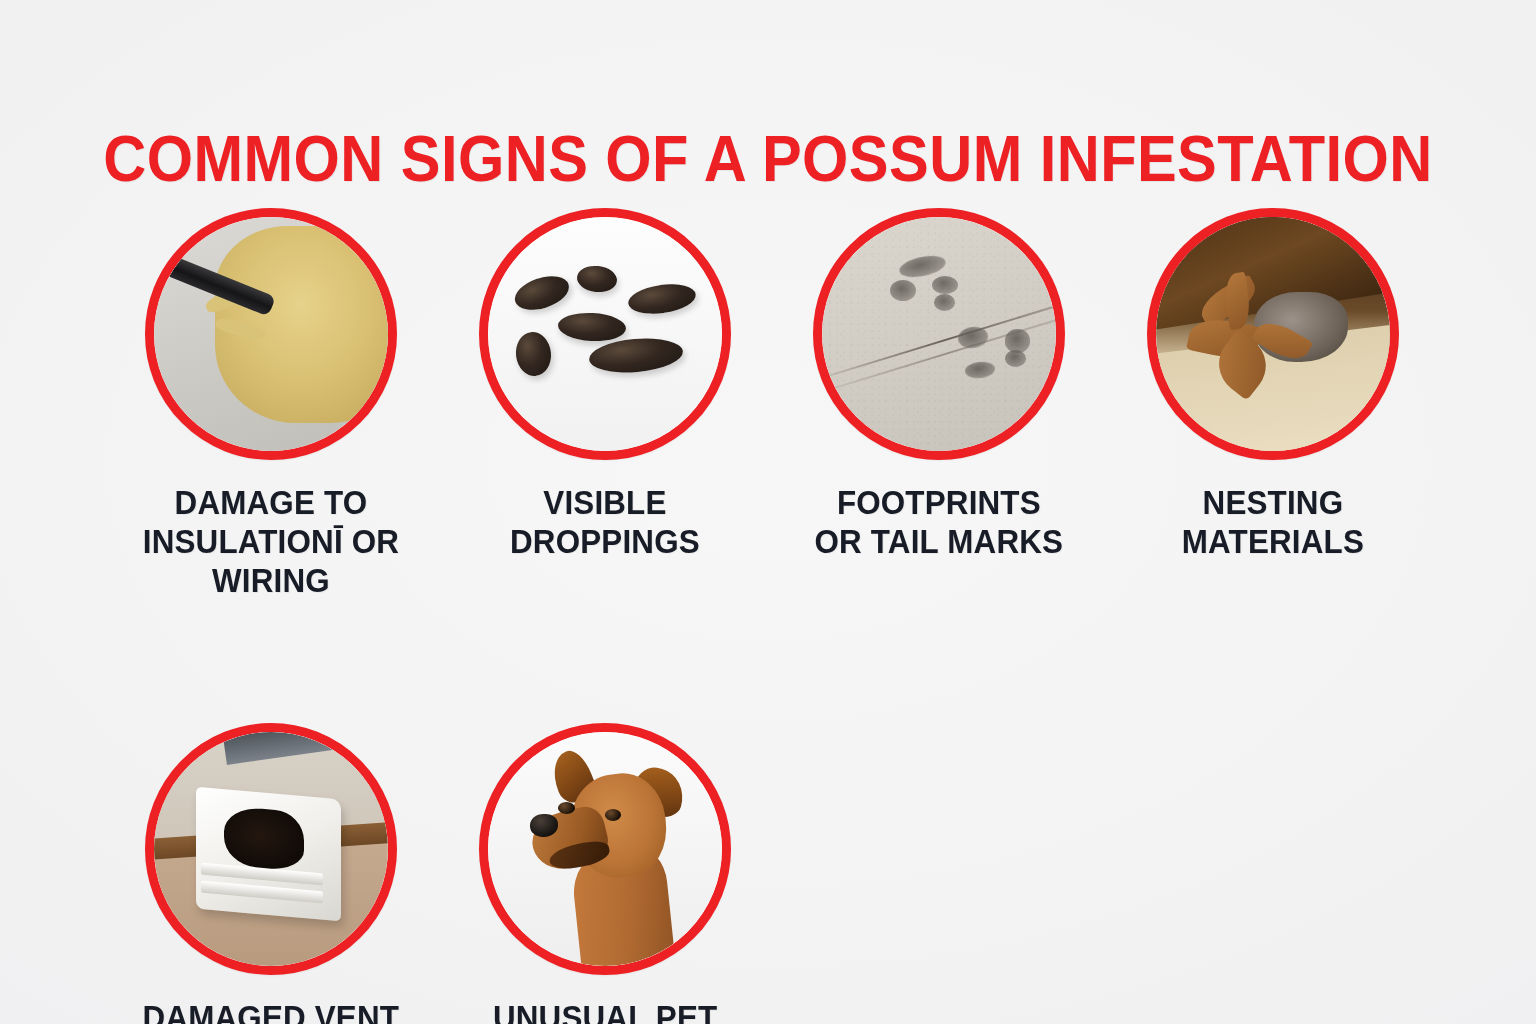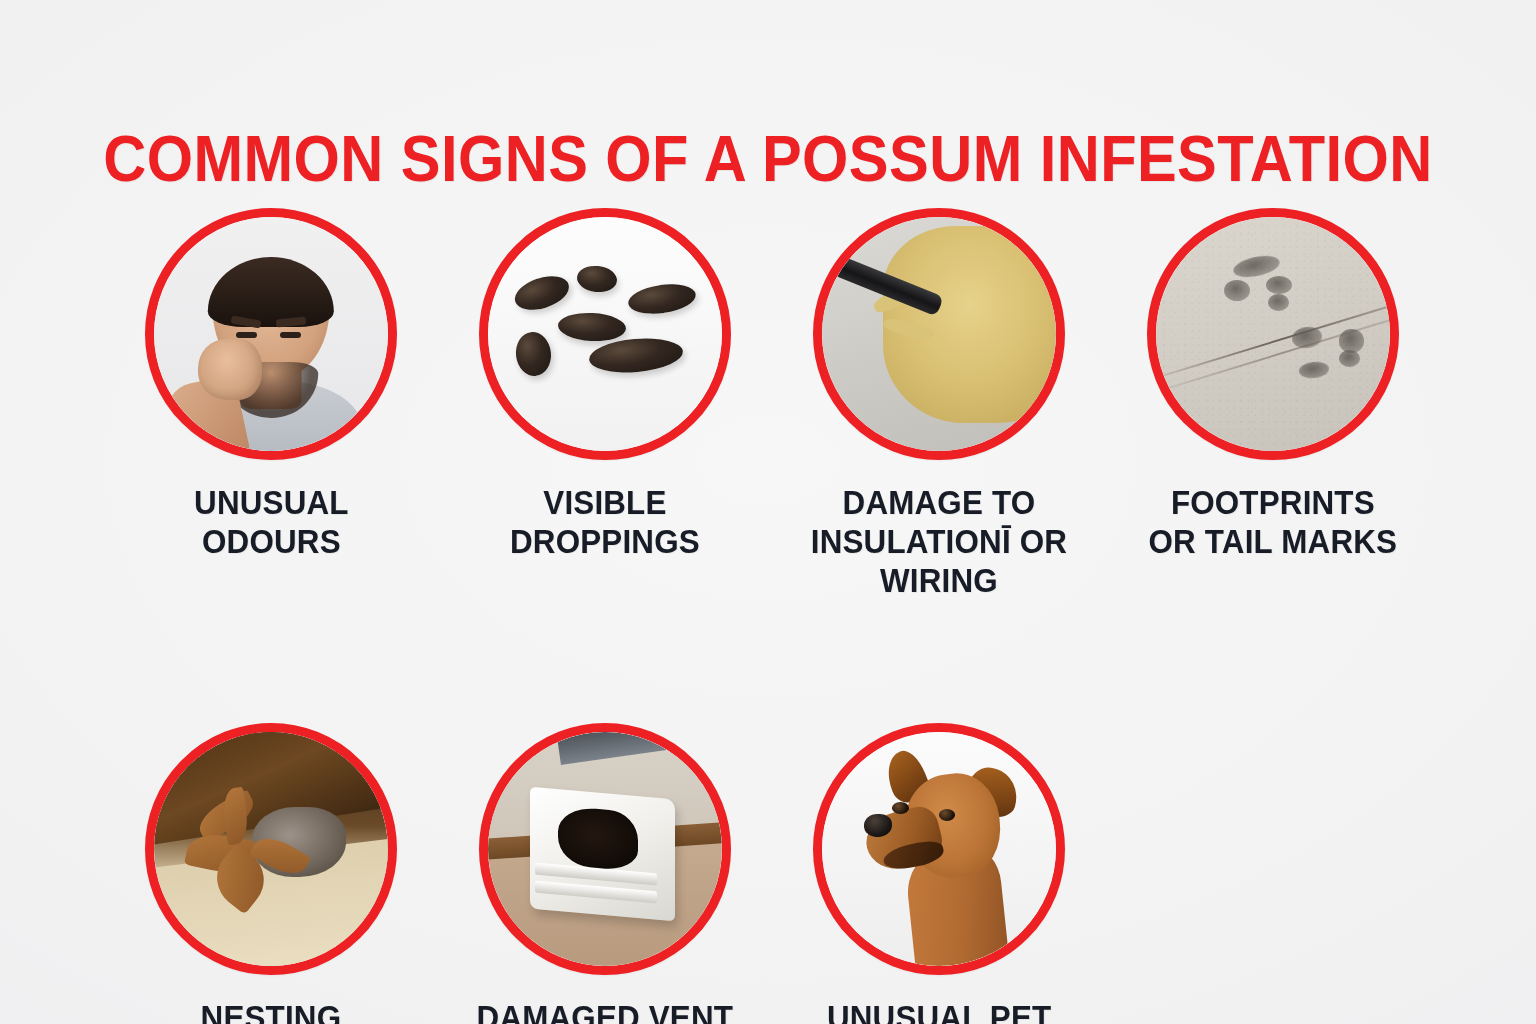--- a/index.html
+++ b/index.html
@@ -371,67 +371,48 @@
 </head>
 <body>
 
 <div class="poster">
 
   <h1 class="title">COMMON SIGNS OF A POSSUM INFESTATION</h1>
 
   <div class="grid">
 
 
-    <div class="cell">
-      <div class="circle-wrap">
-        <div class="photo sc-odour">
-          <div class="shirt"></div>
-          <div class="neck"></div>
-          <div class="face"></div>
-          <div class="beard"></div>
-          <div class="hair"></div>
-          <div class="brow l"></div>
-          <div class="brow r"></div>
-          <div class="eye2 l"></div>
-          <div class="eye2 r"></div>
-          <div class="arm"></div>
-          <div class="hand"></div>
-        </div>
-      </div>
-      <div class="caption">UNUSUAL
-ODOURS</div>
+
+    <div class="cell">
+      <div class="circle-wrap">
+        <div class="photo sc-insul">
+          <div class="batt"></div>
+          <div class="fray" style="left:22%;top:32%;width:18%;height:7%;transform:rotate(-24deg);"></div>
+          <div class="fray" style="left:26%;top:45%;width:22%;height:6%;transform:rotate(14deg);"></div>
+          <div class="blade"></div>
+        </div>
+      </div>
+      <div class="caption">DAMAGE TO
+INSULATIONĪ OR
+WIRING</div>
     </div>
 
     <div class="cell">
       <div class="circle-wrap">
         <div class="photo sc-drop">
           <div class="pellet" style="left:11%;top:26%;width:24%;height:13%;transform:rotate(-18deg);"></div>
           <div class="pellet" style="left:38%;top:21%;width:17%;height:11%;transform:rotate(6deg);"></div>
           <div class="pellet" style="left:60%;top:29%;width:29%;height:12%;transform:rotate(-8deg);"></div>
           <div class="pellet" style="left:30%;top:41%;width:29%;height:12%;transform:rotate(3deg);"></div>
           <div class="pellet" style="left:12%;top:49%;width:15%;height:19%;transform:rotate(-6deg);"></div>
           <div class="pellet" style="left:43%;top:52%;width:40%;height:14%;transform:rotate(-5deg);"></div>
         </div>
       </div>
       <div class="caption">VISIBLE
 DROPPINGS</div>
-    </div>
-
-    <div class="cell">
-      <div class="circle-wrap">
-        <div class="photo sc-insul">
-          <div class="batt"></div>
-          <div class="fray" style="left:22%;top:32%;width:18%;height:7%;transform:rotate(-24deg);"></div>
-          <div class="fray" style="left:26%;top:45%;width:22%;height:6%;transform:rotate(14deg);"></div>
-          <div class="blade"></div>
-        </div>
-      </div>
-      <div class="caption">DAMAGE TO
-INSULATIONĪ OR
-WIRING</div>
     </div>
 
     <div class="cell">
       <div class="circle-wrap">
         <div class="photo sc-foot">
           <div class="crack" style="top:52%;transform:rotate(-17deg);"></div>
           <div class="crack" style="top:58%;transform:rotate(-17deg);opacity:.55;"></div>
           <div class="pad" style="left:33%;top:17%;width:20%;height:8%;transform:rotate(-12deg);"></div>
           <div class="pad" style="left:29%;top:27%;width:11%;height:9%;"></div>
           <div class="pad" style="left:47%;top:25%;width:11%;height:8%;"></div>

